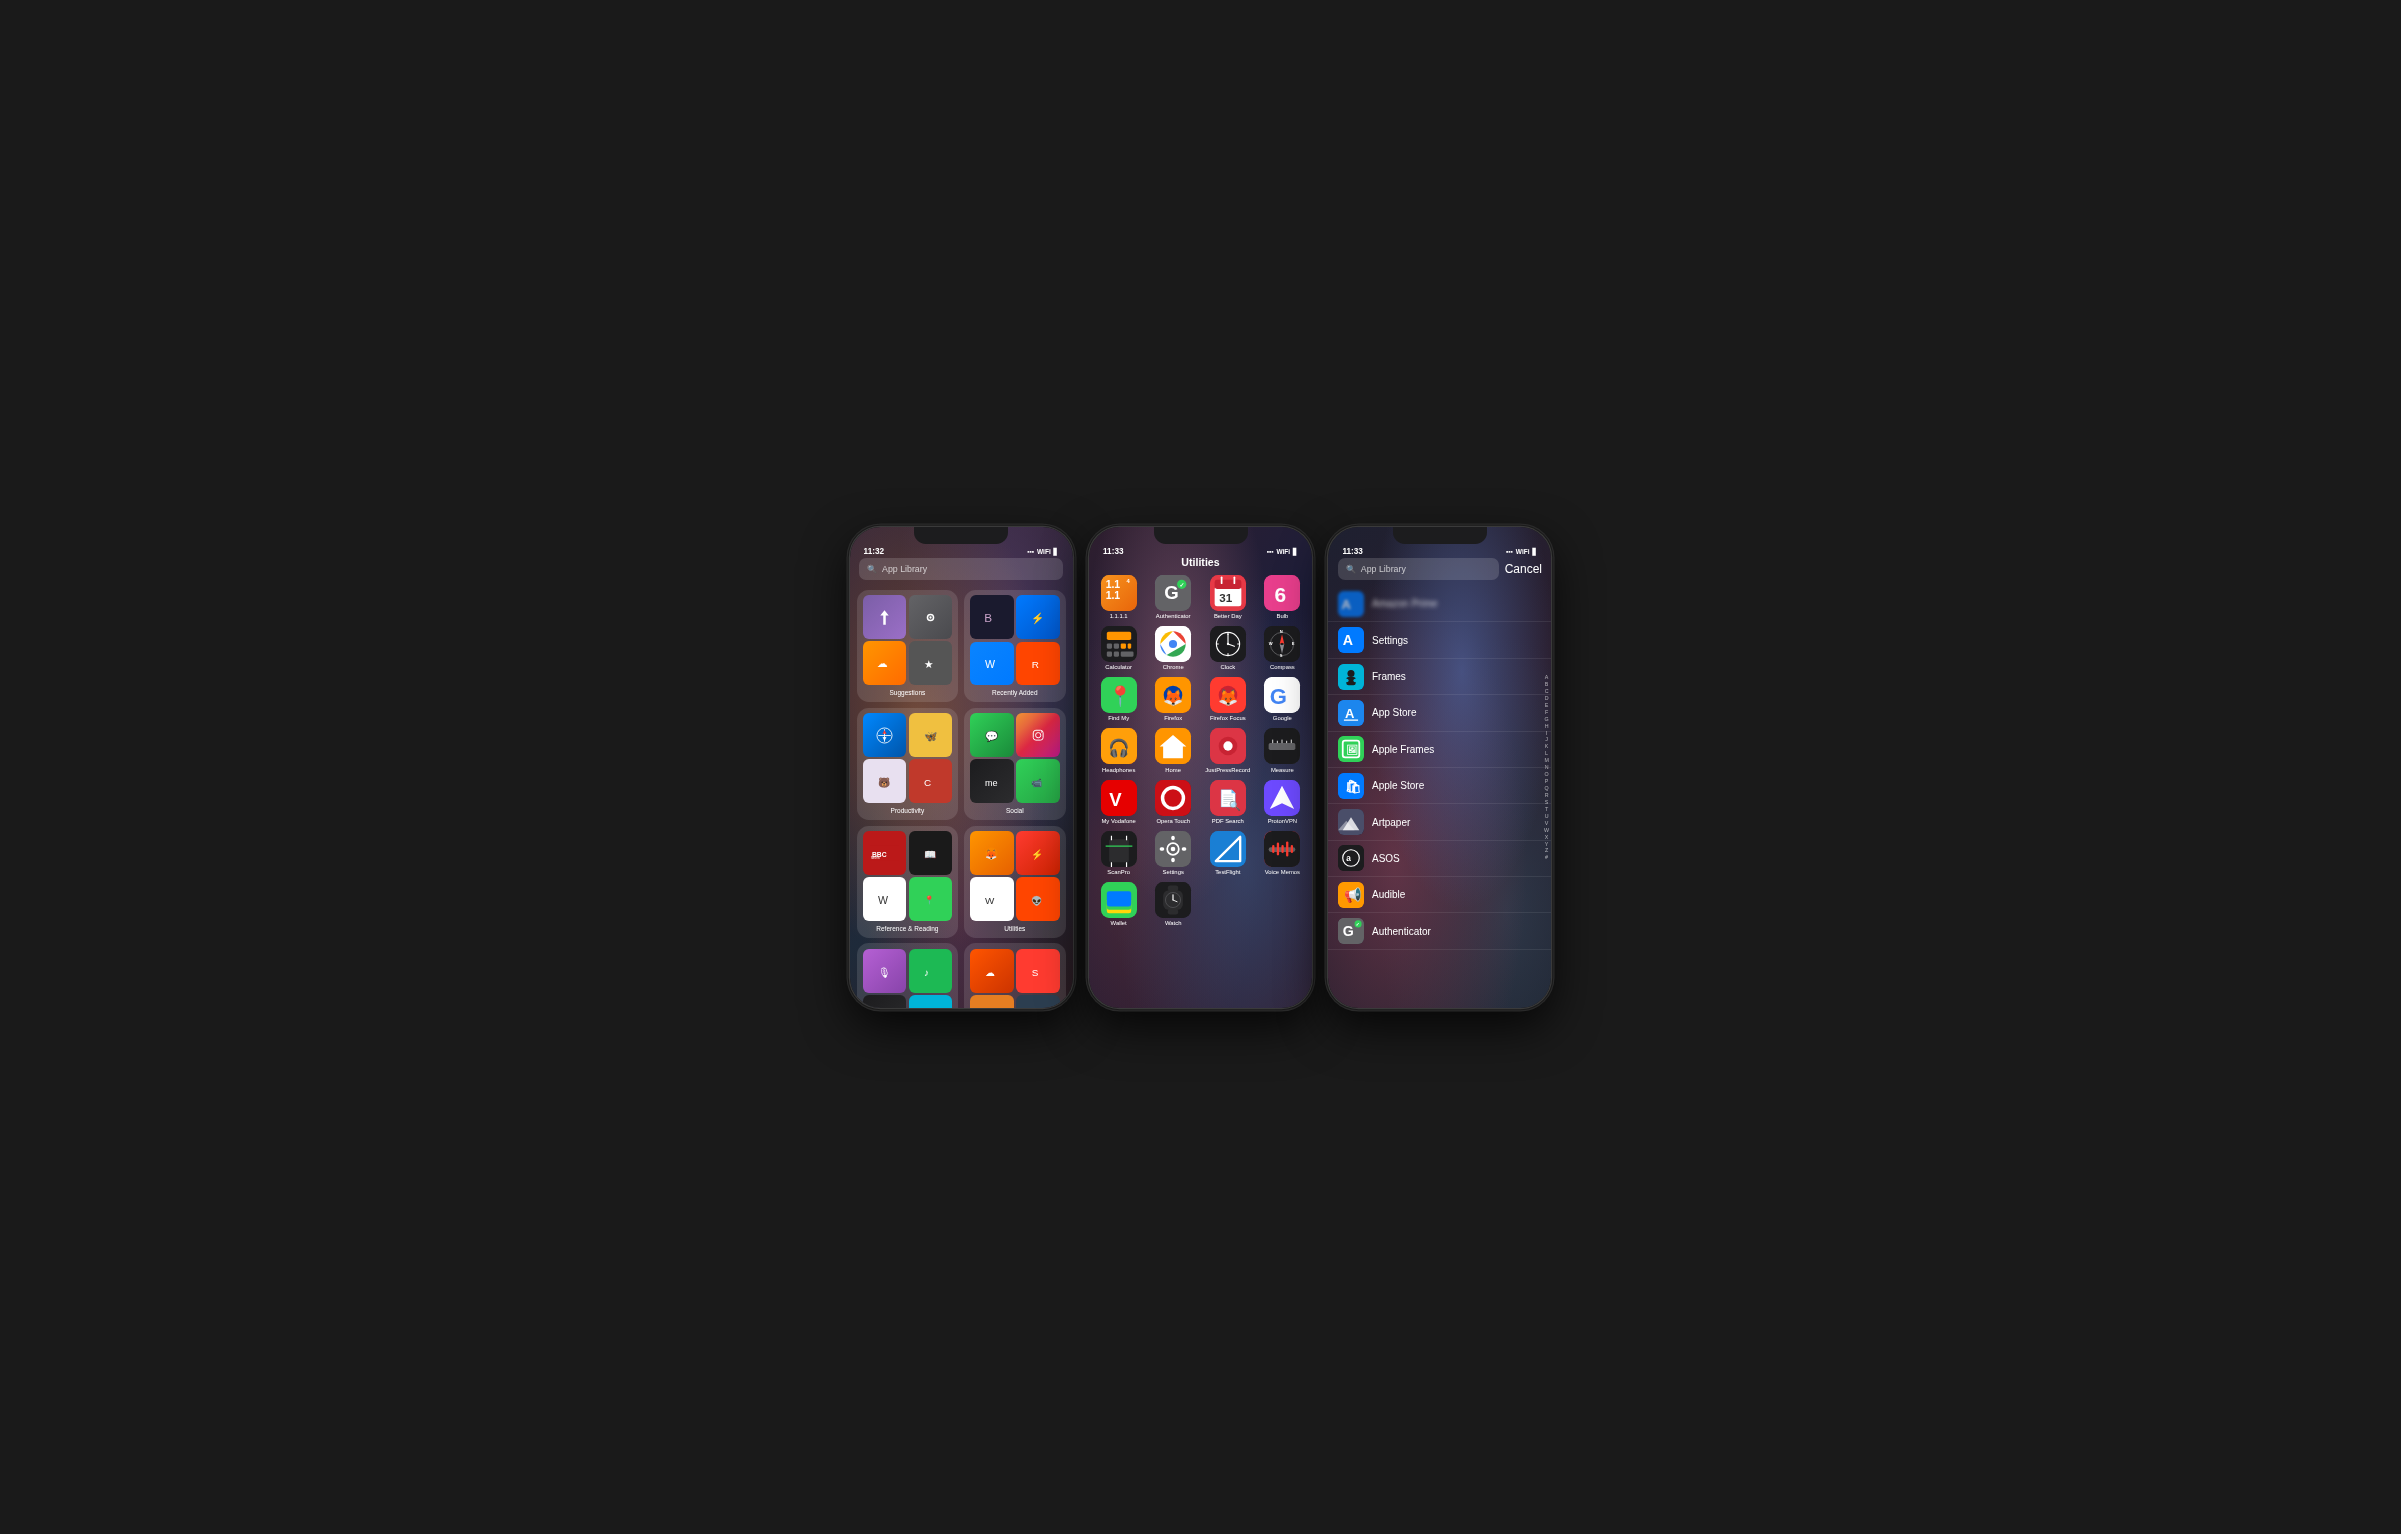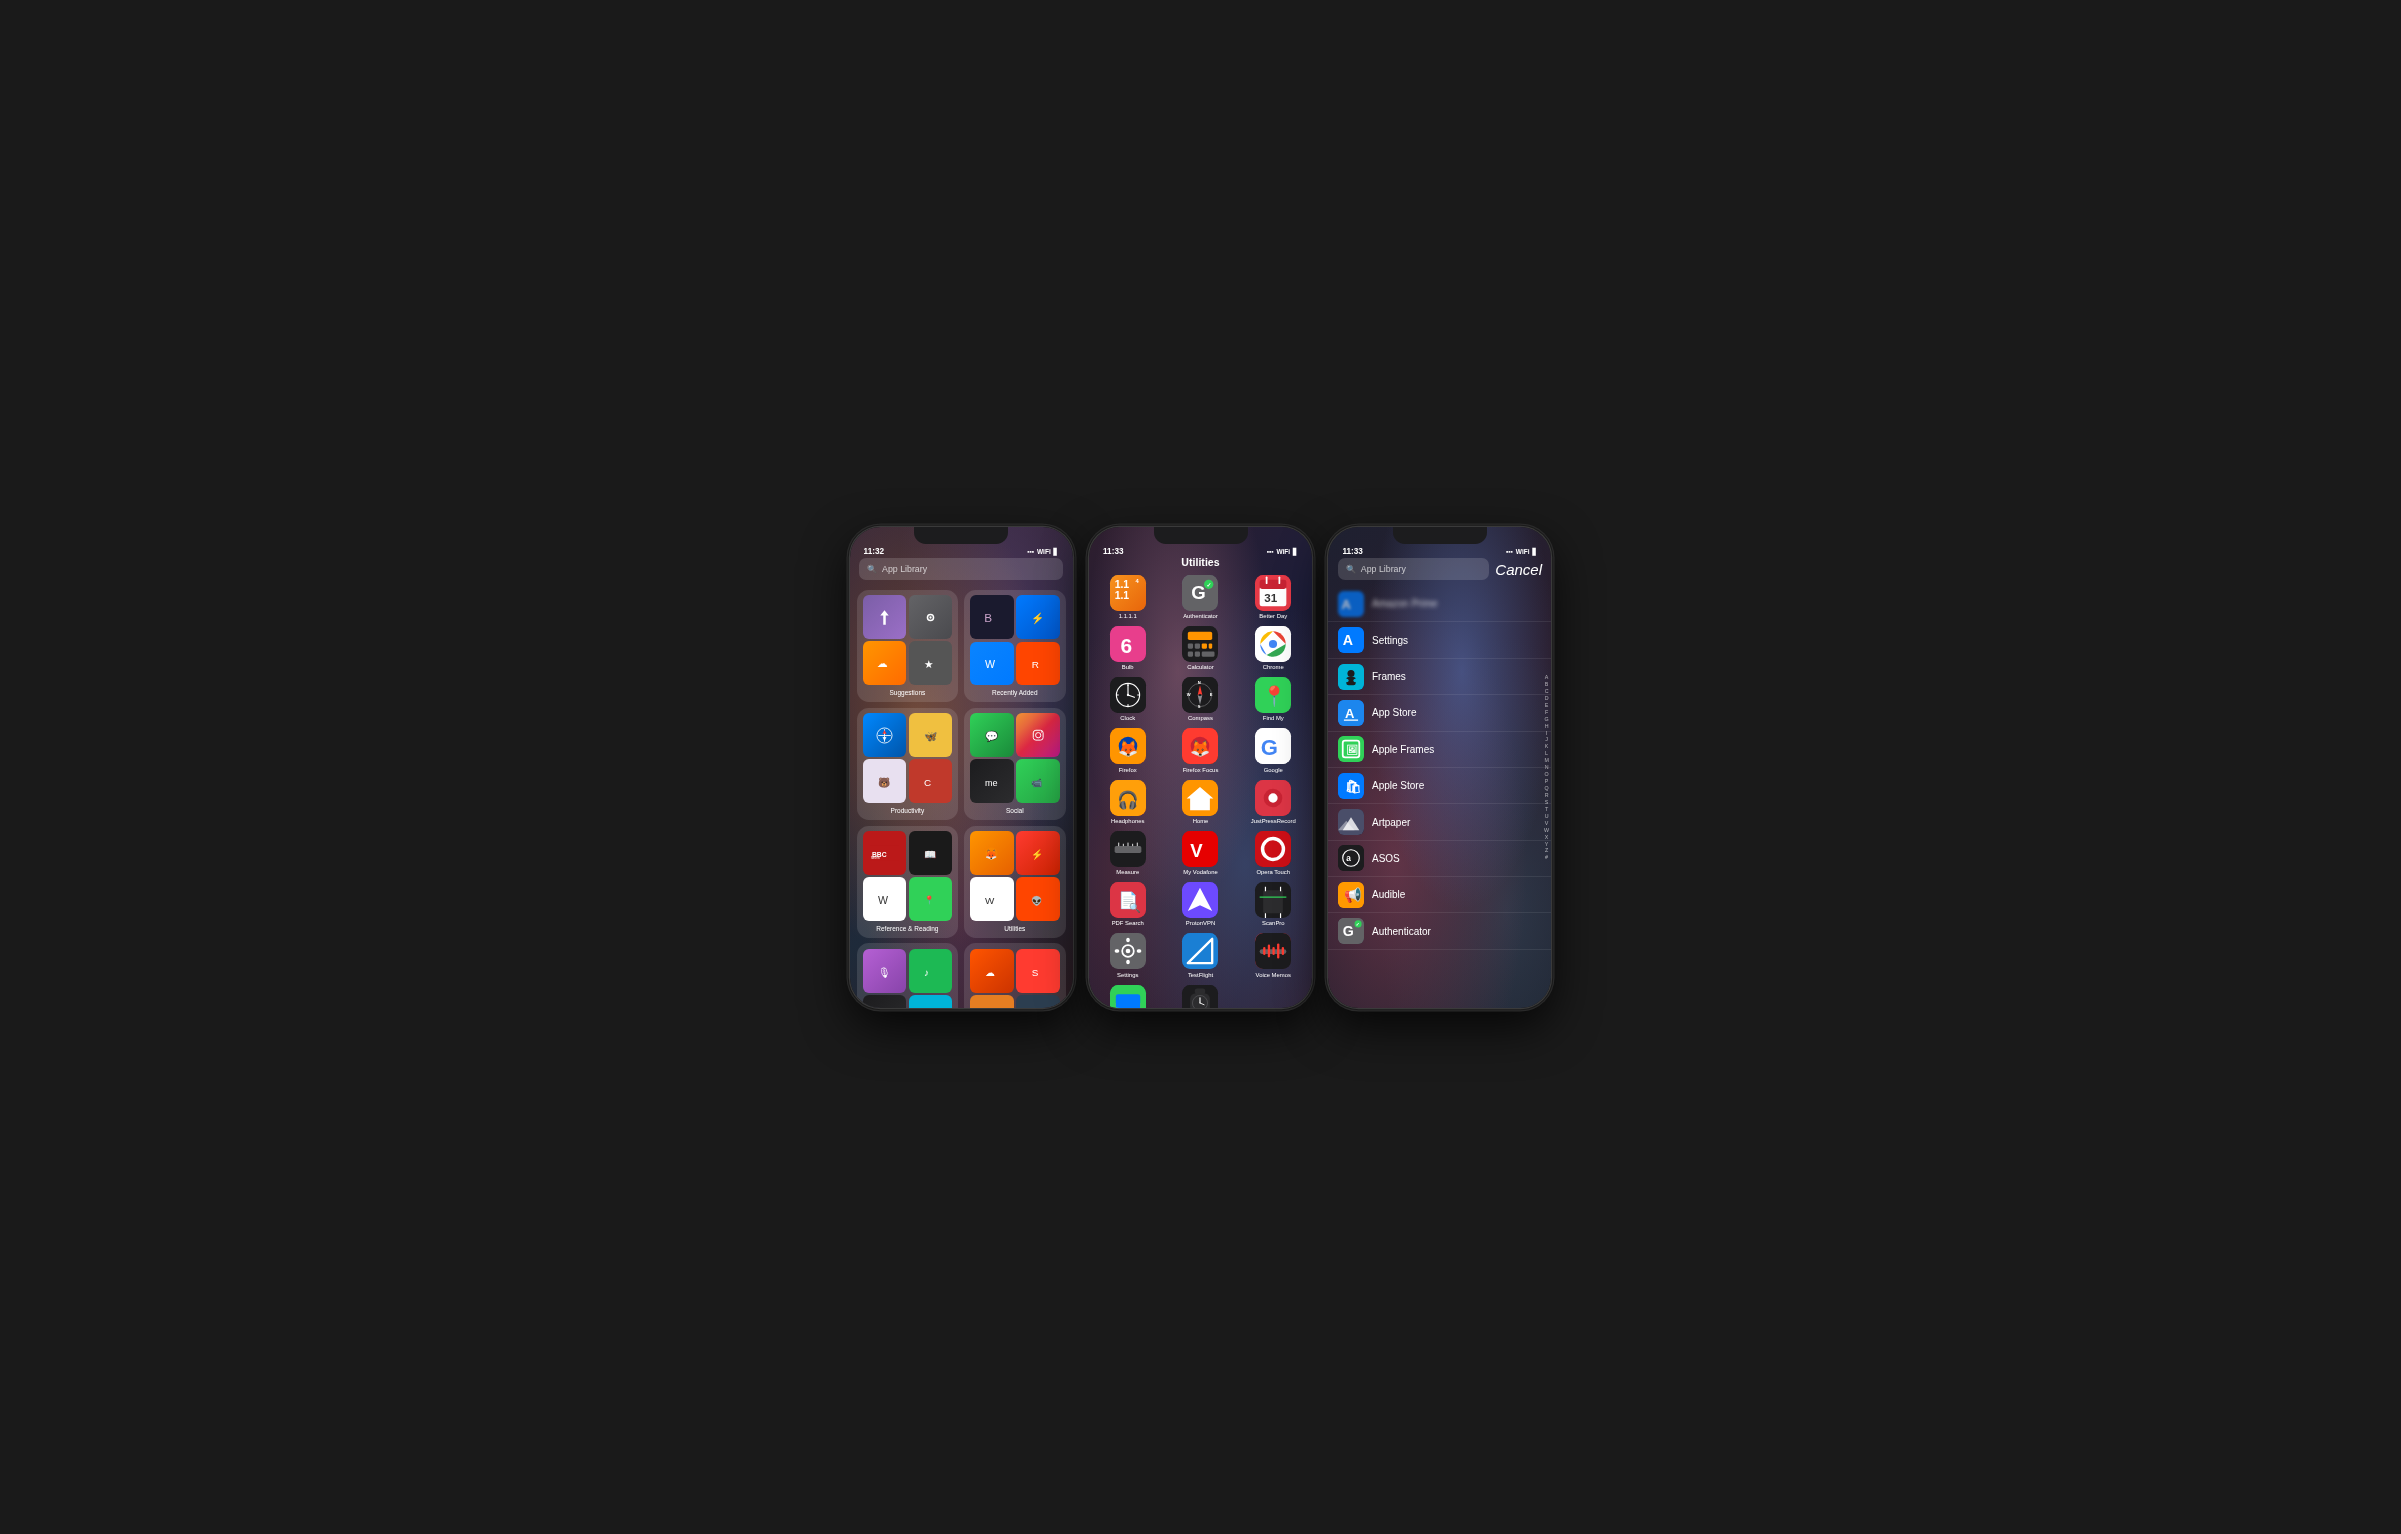--- a/index.html
+++ b/index.html
@@ -161,21 +161,21 @@
     }
     .utilities-title {
       color: white;
       font-size: 10.6px;
       font-weight: 600;
       text-align: center;
       margin-bottom: 7px;
     }
     .utilities-grid {
       display: grid;
-      grid-template-columns: repeat(3, 1fr);
+      grid-template-columns: repeat(4, 1fr);
       gap: 5.9px 4.7px;
     }
     .util-app {
       display: flex;
       flex-direction: column;
       align-items: center;
       gap: 2.3px;
     }
     .util-icon {
       width: 36px;
@@ -234,23 +234,22 @@
       align-items: center;
       gap: 5.9px;
       margin: 5.9px 9.4px 5.9px;
     }
     .search-bar-row .search-bar {
       margin: 0;
       flex: 1;
     }
     .cancel-btn {
       color: white;
-      font-size: 15px;
+      font-size: 12px;
       white-space: nowrap;
-      font-style: italic;
     }
 
     
     .alpha-index {
       position: absolute;
       right: 2.3px;
       top: 50%;
       transform: translateY(-50%);
       display: flex;
       flex-direction: column;

